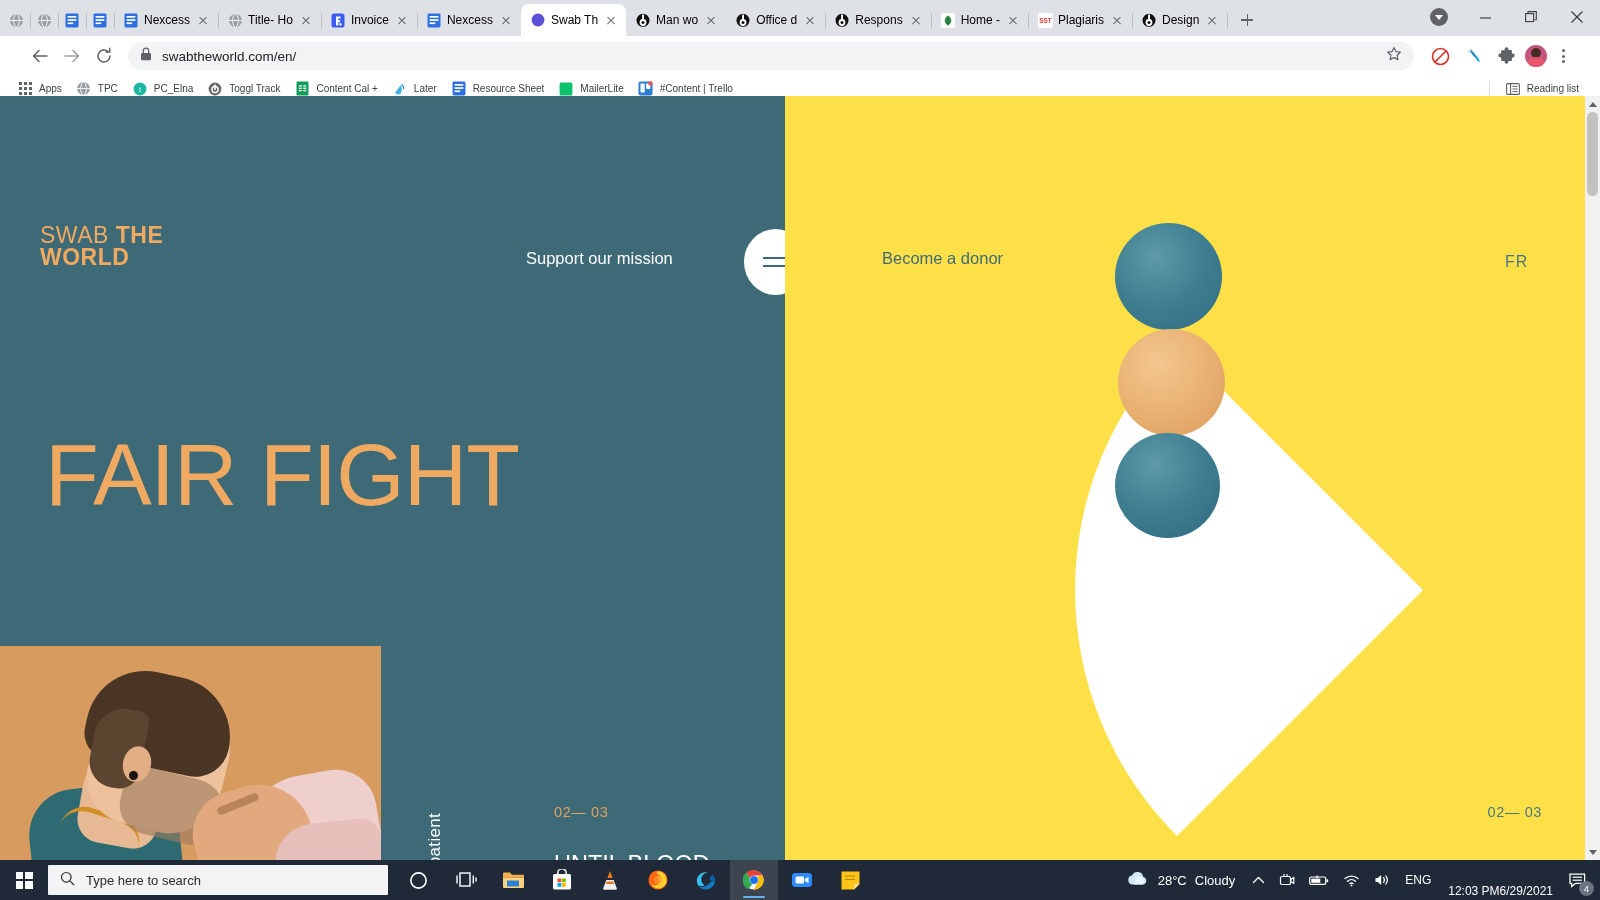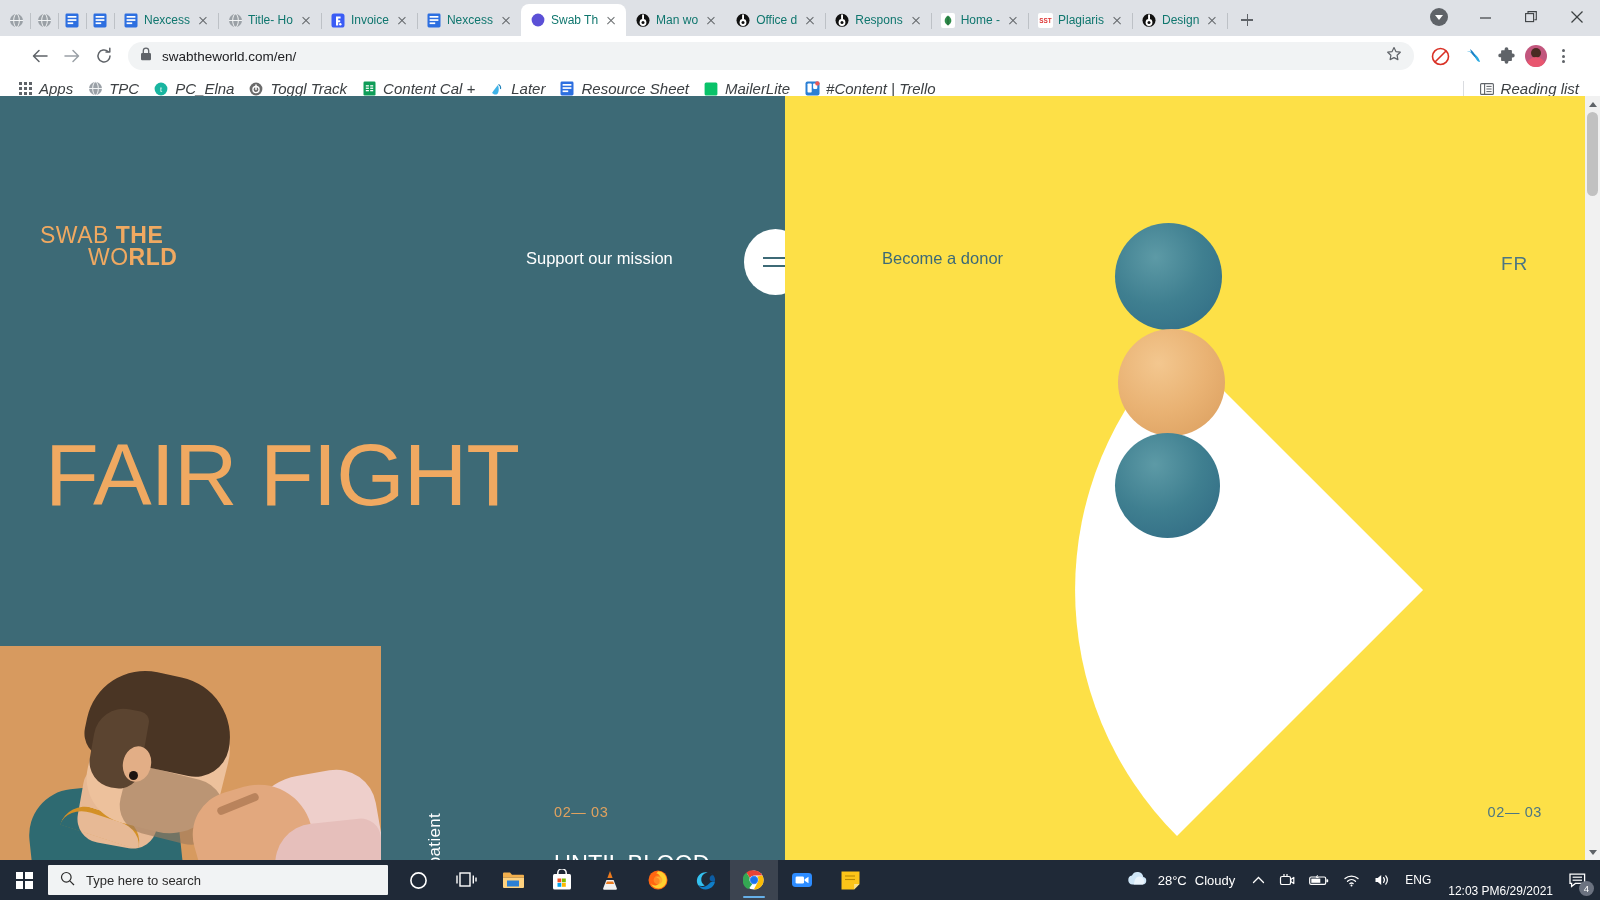--- a/index.html
+++ b/index.html
@@ -11,21 +11,21 @@
 
   
   .tabstrip { height:36px; display:flex; align-items:flex-end; padding-left:2px; position:relative; }
   .tab {
     height:32px; display:flex; align-items:center; gap:5px;
     padding:0 7px 0 9px; border-radius:8px 8px 0 0; position:relative;
     background:transparent; min-width:0;
   }
   .tab .fav { width:16px; height:16px; flex:0 0 16px; display:flex; align-items:center; justify-content:center; }
   .tab .tlabel {
-    font-size:12px; color:#0f766e; white-space:nowrap; overflow:hidden;
+    font-size:12px; color:#000000; white-space:nowrap; overflow:hidden;
     max-width:62px; flex:1 1 auto;
   }
   .tab .tclose { width:16px; height:16px; flex:0 0 16px; position:relative; opacity:.75; }
   .tab .tclose:before, .tab .tclose:after{
     content:""; position:absolute; left:3px; top:7.5px; width:10px; height:1.4px; background:#3c4043;
   }
   .tab .tclose:before { transform:rotate(45deg);} .tab .tclose:after{transform:rotate(-45deg);}
   .tab.active { background:#fff; }
   .tab .sep { position:absolute; right:-1px; top:9px; height:16px; width:1px; background:#bdc1c6; }
   .newtab { width:28px; height:28px; margin:0 0 2px 6px; position:relative; border-radius:50%; }
@@ -50,34 +50,34 @@
   .navright { display:flex; align-items:center; gap:5px; padding-left:2px;}
   .avatar { width:22px;height:22px;border-radius:50%;background:#c2567d;overflow:hidden;position:relative; }
   .avatar:before{content:"";position:absolute;left:6px;top:3px;width:10px;height:10px;border-radius:50%;background:#4a2b22;}
   .avatar:after{content:"";position:absolute;left:1px;top:12px;width:20px;height:12px;border-radius:10px 10px 0 0;background:#e8566f;}
   .kebab { width:22px; display:flex; flex-direction:column; align-items:center; gap:2.5px;}
   .kebab span{width:3px;height:3px;border-radius:50%;background:#5f6368;display:block;}
 
   
   .bookmarks { height:26px; background:#fff; display:flex; align-items:center; padding:0 10px; gap:2px; border-bottom:1px solid #dadce0;}
   .bm { display:flex; align-items:center; gap:6px; padding:2px 7px; border-radius:4px; }
-  .bm .blabel { font-size:15px; color:#3c4043; white-space:nowrap;font-style:italic;}
+  .bm .blabel { font-size:10px; color:#3c4043; white-space:nowrap;}
   .bmicon { width:16px;height:16px;flex:0 0 16px;display:flex;align-items:center;justify-content:center;}
   .bmright { margin-left:auto; display:flex; align-items:center; gap:8px; padding-right:4px;}
   .vdiv { width:1px;height:16px;background:#dadce0;}
 
   
   .page { position:absolute; top:96px; left:0; width:1600px; height:764px; overflow:hidden; display:flex;}
   .leftpane { width:785px; height:764px; background:#3d6a76; position:relative; flex:0 0 785px;}
   .rightpane { flex:1; background:#fde047; position:relative; }
 
   .logo { position:absolute; left:40px; top:129px; line-height:0.94; }
   .logo div { font-size:23px; letter-spacing:.5px; color:#f0a961; font-family:"Liberation Sans", sans-serif;}
   .logo .l1 .thin { font-weight:400; } .logo .l1 .bold{font-weight:700;}
-  .logo .l2 .thin { font-weight:400;margin-left:48px; } .logo .l2 .bold{font-weight:700;}
+  .logo .l2 .thin { font-weight:700; } .logo .l2 .bold{font-weight:700;}
 
   .supportlink { position:absolute; left:526px; top:153px; font-size:16.5px; color:#fff; }
   .hamburger {
     position:absolute; left:744px; top:133px; width:63px; height:66px;
     background:#fff; border-radius:50%; display:flex; flex-direction:column;
     align-items:center; justify-content:center; gap:6px;
   }
   .hamburger span { width:25px; height:2px; background:#3d6a76; display:block;}
 
   .hero { position:absolute; left:45px; top:330px; }
@@ -104,21 +104,21 @@
 
   .vertlabel {
     position:absolute; left:425px; bottom:-6px; font-size:17px; color:#fff;
     writing-mode:vertical-rl; transform:rotate(180deg); letter-spacing:.3px;
   }
   .slidenum-l { position:absolute; left:554px; top:708px; font-size:14.5px; color:#e0a25f; letter-spacing:.6px;}
   .headline-l { position:absolute; left:554px; top:755px; font-size:23.5px; line-height:1.18; color:#fff;}
 
   
   .becomedonor { position:absolute; left:97px; top:153px; font-size:16.5px; color:#3d6a76;}
-  .frlink { position:absolute; right:72px; top:157px; font-size:19px; color:#4c7683; letter-spacing:.8px;}
+  .frlink { position:absolute; right:72px; top:157px; font-size:16px; color:#4c7683; letter-spacing:.8px;}
   .slidenum-r { position:absolute; right:58px; top:708px; font-size:14.5px; color:#4c7683; letter-spacing:.6px;}
 
   .art { position:absolute; left:0; top:0; width:100%; height:100%; }
   .cone { position:absolute; left:218px; top:320px; width:348px; height:348px;
           background:#fff; border-radius:0 0 0 100%; transform:rotate(45deg); transform-origin:50% 50%;}
   .sphere { position:absolute; border-radius:50%; }
   .sph1 { left:330px; top:127px; width:107px; height:107px;
           background:radial-gradient(circle at 38% 32%, #5d9aa6 0%, #3f7f90 48%, #2f6a83 100%); }
   .sph2 { left:333px; top:233px; width:107px; height:107px;
           background:radial-gradient(circle at 38% 32%, #f3c78f 0%, #e9b273 50%, #d99c5c 100%); }

